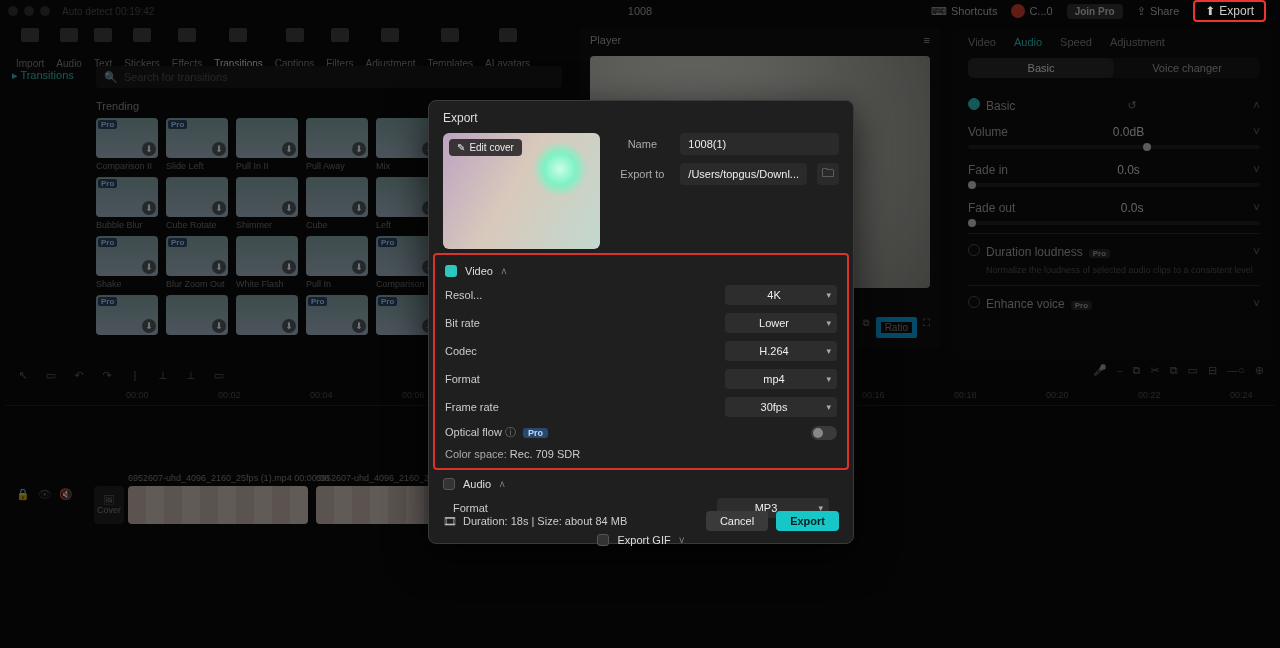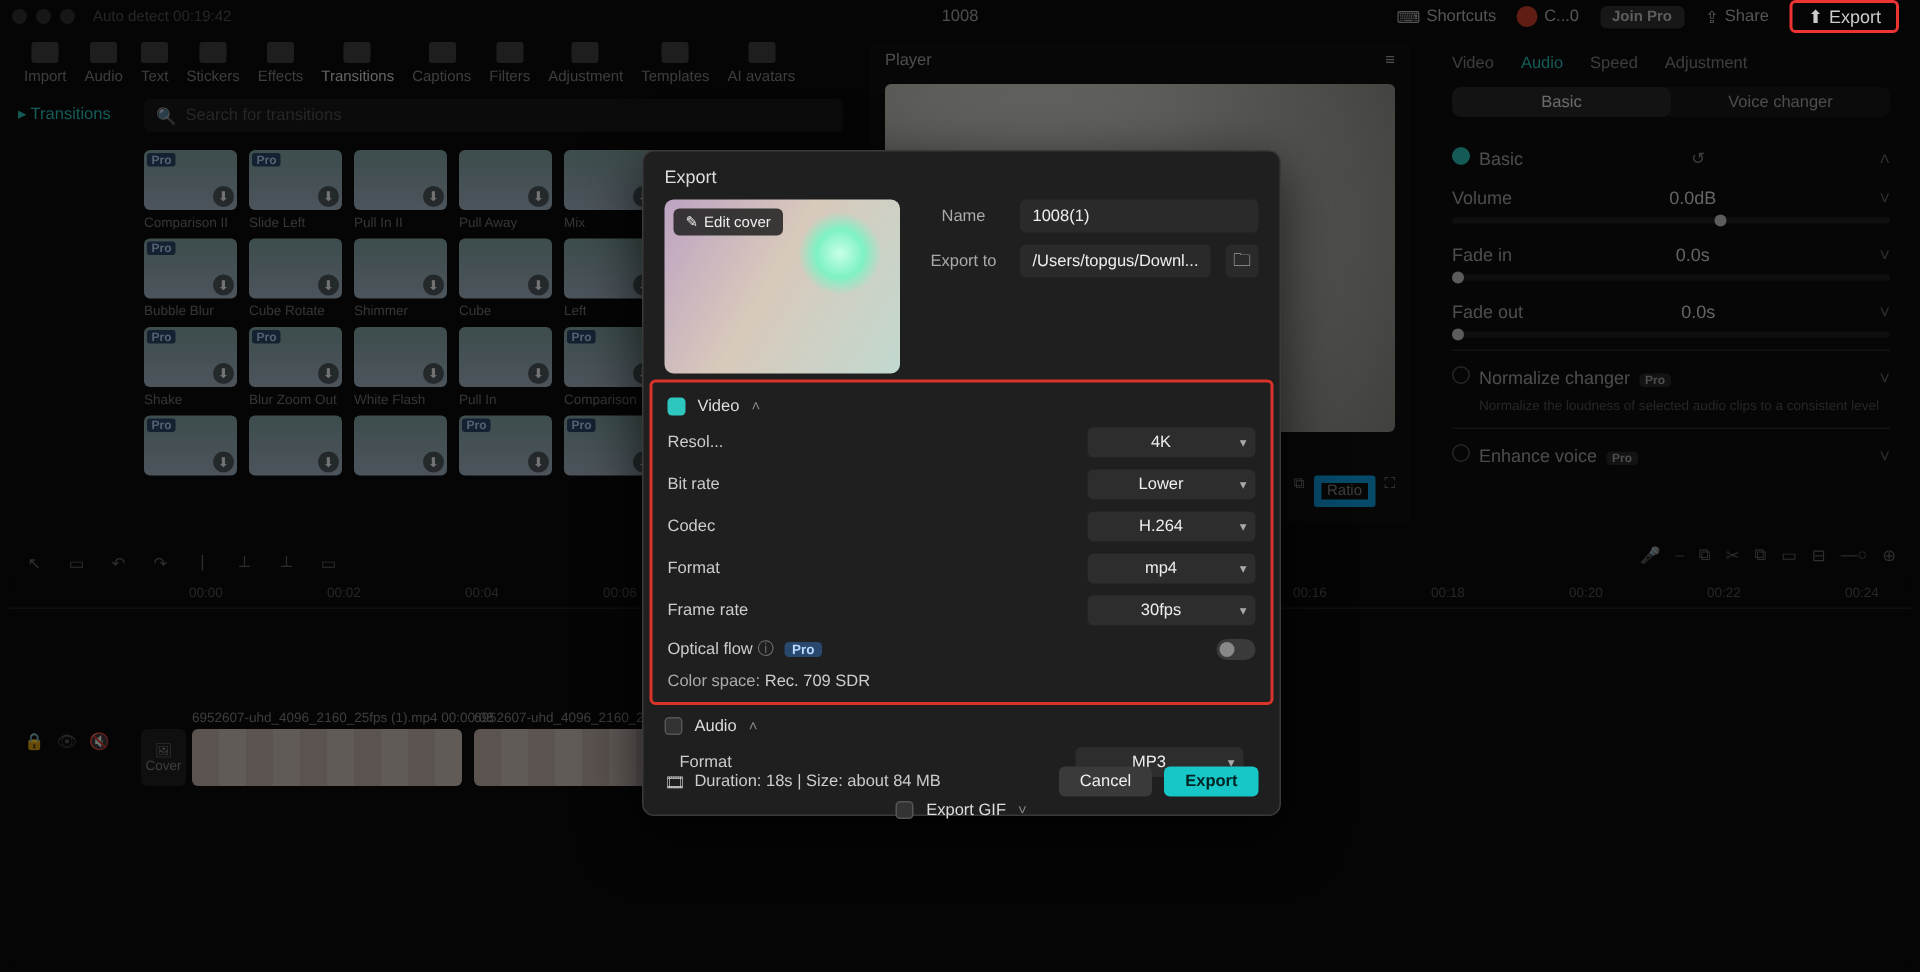--- a/index.html
+++ b/index.html
@@ -13,21 +13,21 @@
   .titlebar-center { position:absolute; left:50%; transform:translateX(-50%); font-size:11px; color:#aaa; }
   .titlebar-right { margin-left:auto; display:flex; align-items:center; gap:14px; padding-right:6px; }
   .tb-btn { font-size:11px; color:#bbb; display:flex; align-items:center; gap:4px; }
   .join-pro { background:#333; padding:2px 8px; border-radius:4px; font-size:10px; font-weight:600; }
   .export-top { display:flex; align-items:center; gap:4px; padding:2px 8px; border-radius:4px; }
   .export-top-box { border:2px solid #e33; border-radius:4px; padding:0 2px; position:relative; z-index:5; }
   .credit-dot { width:14px; height:14px; border-radius:50%; background:#d4402a; display:inline-block; }
 
   
   .media-toolbar { position:absolute; top:24px; left:6px; display:flex; gap:12px; padding:4px 10px; }
-  .mt-item { display:flex; flex-direction:column; align-items:center; font-size:10px; color:#888; gap:4px; }
+  .mt-item { display:flex; flex-direction:column; align-items:center; font-size:10px; color:#888; gap:16px; }
   .mt-item.active { color:#ddd; }
   .mt-icon { width:18px; height:14px; background:#444; border-radius:2px; }
 
   
   .left-pane { position:absolute; top:56px; left:6px; width:566px; bottom:290px; }
   .side-nav { position:absolute; top:10px; left:6px; font-size:11px; }
   .side-nav .item { color:#666; padding:3px 0; }
   .side-nav .item.active { color:#2ec7c0; }
   .search-bar { position:absolute; top:10px; left:90px; right:10px; height:22px; background:#1a1a1a; border-radius:4px; display:flex; align-items:center; padding:0 8px; color:#555; font-size:11px; gap:6px; }
   .gallery { position:absolute; top:44px; left:90px; right:10px; bottom:0; }
@@ -195,20 +195,21 @@
 
 <div class="left-pane">
   <div class="side-nav">
     <div class="item active" style="color:#2ec7c0">▸ <span>Transitions</span></div>
   </div>
   <div class="search-bar">
     <span>🔍</span>
     <span>Search for transitions</span>
   </div>
   <div class="gallery">
+    <div class="gallery-head">Trending</div>
     <div class="gallery-grid" id="gallery-grid">
         <div class="thumb">
           <div class="thumb-img">
             <span class="pro">Pro</span>
             <span class="dl">⬇</span>
           </div>
           <div class="thumb-label">Comparison II</div>
         </div>
         <div class="thumb">
           <div class="thumb-img">
@@ -387,21 +388,21 @@
   <div class="insp-row">
       <span>Fade out</span>
       <span class="val">0.0s</span>
       <span class="chev">˅</span>
     </div>
   <div class="slider-line" style="margin:0 0 8px">
       <span class="knob" style="left:0"></span>
     </div>
   <hr class="hline">
   <div class="insp-row">
-      <span><span class="radio"></span><span>Normalize changer</span><span class="pro-chip">Pro</span></span>
+      <span><span class="radio"></span><span>Duration loudness</span><span class="pro-chip">Pro</span></span>
       <span class="chev">˅</span>
     </div>
   <div style="font-size:9px;color:#555;padding:0 0 6px 18px">Normalize the loudness of selected audio clips to a consistent level</div>
   <hr class="hline">
   <div class="insp-row">
       <span><span class="radio"></span><span>Enhance voice</span><span class="pro-chip">Pro</span></span>
       <span class="chev">˅</span>
     </div>
 </div>
 

